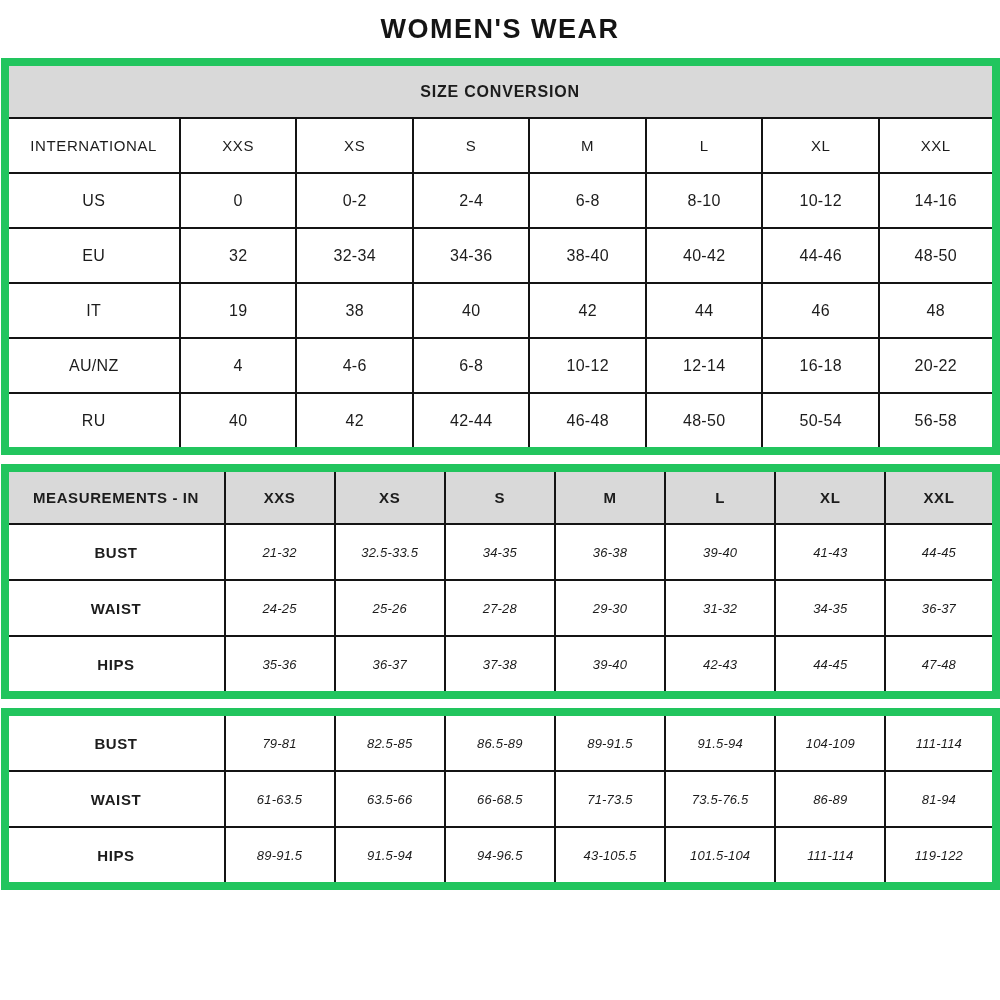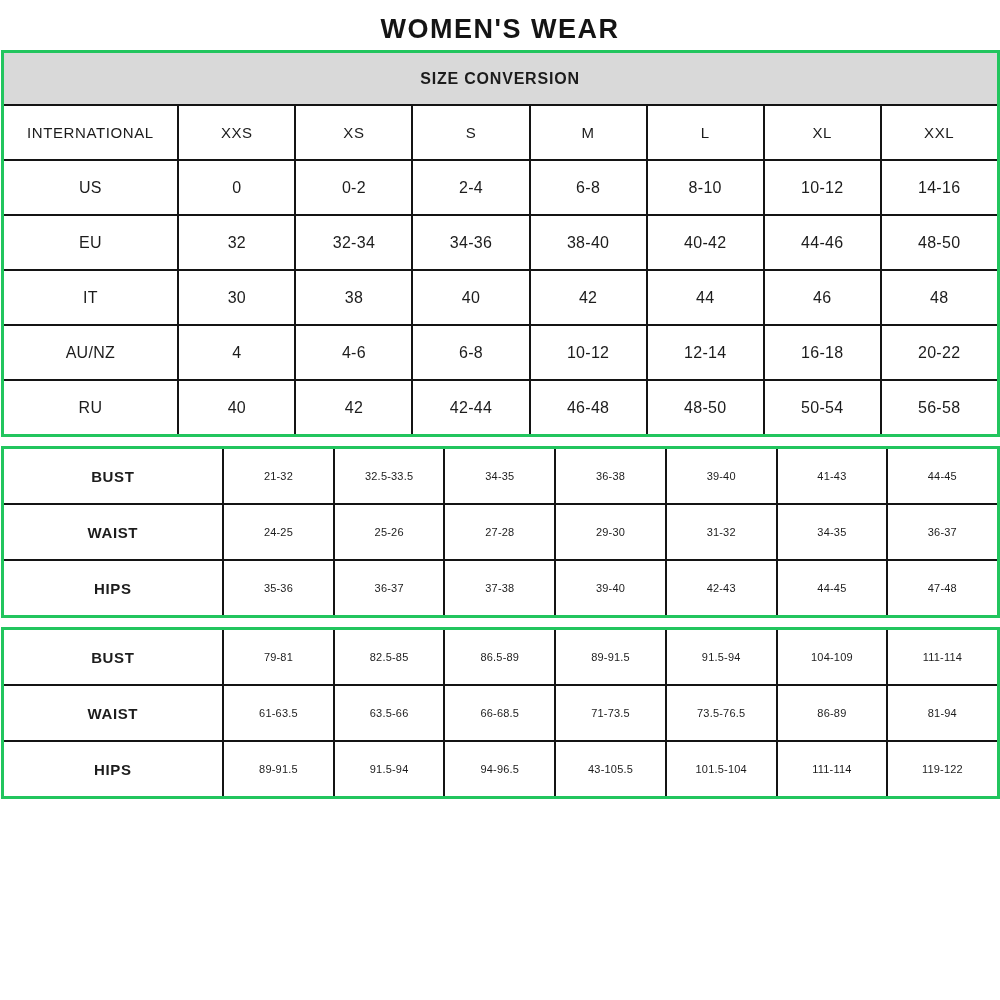--- a/index.html
+++ b/index.html
@@ -12,34 +12,34 @@
     height: 1000px;
     margin: 0 auto;
     background: #ffffff;
     font-family: "Liberation Sans", "DejaVu Sans", sans-serif;
     color: #1a1a1a;
     overflow: hidden;
     box-sizing: border-box;
     padding-top: 12px;
   }
   h1.page-title {
-    margin: 0 0 4px 0;
+    margin: 0 0 12px 0;
     text-align: center;
     font-size: 27px;
     font-weight: 700;
     letter-spacing: 1.5px;
     color: #141414;
     line-height: 34px;
   }
   table.size-table {
     width: 999px;
     margin: 0 auto 9px auto;
     border-collapse: collapse;
     table-layout: fixed;
-    border: 3px solid #22c55e;
+    border: 8px solid #22c55e;
   }
   .size-table th, .size-table td {
     border: 2px solid #141414;
     text-align: center;
     vertical-align: middle;
     padding: 0 4px;
     color: #1c1c1c;
     overflow: hidden;
   }
   
@@ -76,23 +76,24 @@
   }
   .t-meas td {
     height: 54px;
   }
   .t-meas td.label-cell {
     font-size: 15px;
     font-weight: 700;
     letter-spacing: 0.6px;
   }
   .t-meas td.value-cell {
-    font-size: 11px;
+    font-size: 13px;
     font-weight: 400;
     letter-spacing: 0.2px;
+    font-style: italic;
   }
 </style>
 </head>
 <body>
 
 <div class="page">
   <h1 class="page-title">WOMEN'S WEAR</h1>
 
   <table class="size-table t-conv">
       <colgroup>
@@ -134,21 +135,21 @@
           <td class="value-cell">32</td>
           <td class="value-cell">32-34</td>
           <td class="value-cell">34-36</td>
           <td class="value-cell">38-40</td>
           <td class="value-cell">40-42</td>
           <td class="value-cell">44-46</td>
           <td class="value-cell">48-50</td>
         </tr>
         <tr class="data-row">
           <td class="label-cell">IT</td>
-          <td class="value-cell">30</td>
+          <td class="value-cell">19</td>
           <td class="value-cell">38</td>
           <td class="value-cell">40</td>
           <td class="value-cell">42</td>
           <td class="value-cell">44</td>
           <td class="value-cell">46</td>
           <td class="value-cell">48</td>
         </tr>
         <tr class="data-row">
           <td class="label-cell">AU/NZ</td>
           <td class="value-cell">4</td>
@@ -177,20 +178,30 @@
         <col class="col-label">
         <col class="col-size">
         <col class="col-size">
         <col class="col-size">
         <col class="col-size">
         <col class="col-size">
         <col class="col-size">
         <col class="col-size">
       </colgroup>
       <tbody>
+        <tr class="header-row">
+          <th class="label-cell">MEASUREMENTS - IN</th>
+          <th class="size-cell">XXS</th>
+          <th class="size-cell">XS</th>
+          <th class="size-cell">S</th>
+          <th class="size-cell">M</th>
+          <th class="size-cell">L</th>
+          <th class="size-cell">XL</th>
+          <th class="size-cell">XXL</th>
+        </tr>
         <tr class="data-row">
           <td class="label-cell">BUST</td>
           <td class="value-cell">21-32</td>
           <td class="value-cell">32.5-33.5</td>
           <td class="value-cell">34-35</td>
           <td class="value-cell">36-38</td>
           <td class="value-cell">39-40</td>
           <td class="value-cell">41-43</td>
           <td class="value-cell">44-45</td>
         </tr>

